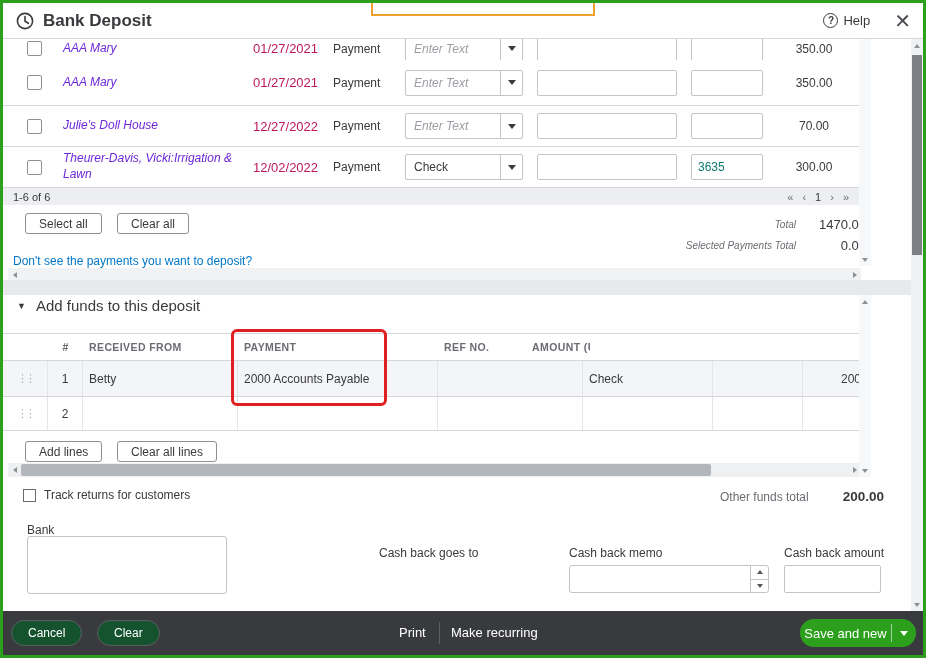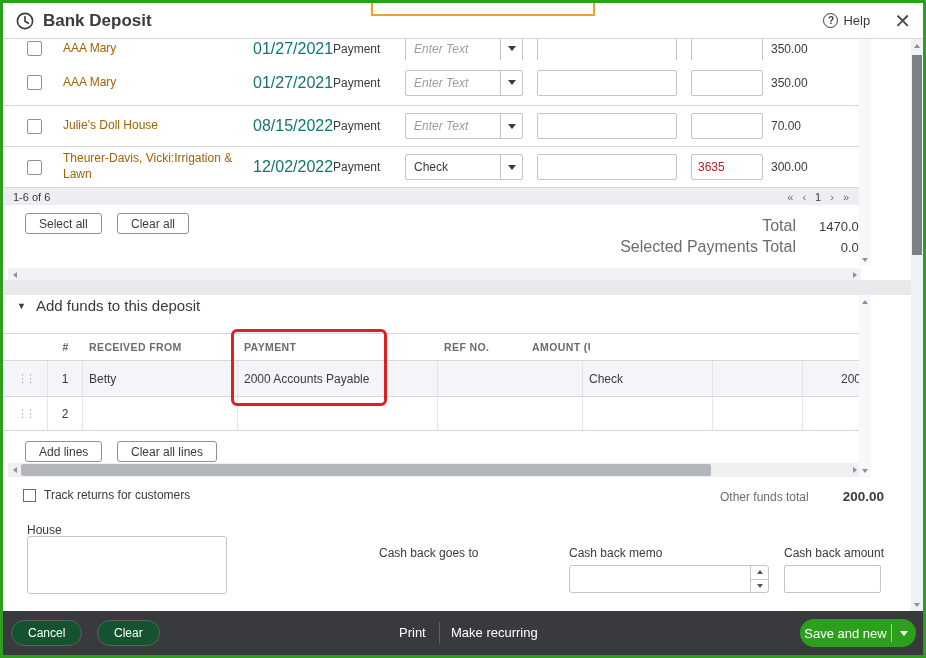--- a/index.html
+++ b/index.html
@@ -17,51 +17,51 @@
   .orange-box{position:absolute;top:0;left:368px;width:220px;height:11px;border:2px solid #EDA12F;border-top:none;
               background:#fff;z-index:5;}
   
   .content{position:absolute;top:36px;left:0;width:920px;height:572px;background:#fff;}
   
   .prow{display:flex;align-items:center;border-bottom:1px solid #d4d7dc;box-sizing:border-box;position:absolute;left:0;width:856px;background:#fff;}
   .cell{box-sizing:border-box;}
   .c-cb{width:52px;padding-left:24px;}
   .checkbox{width:15px;height:15px;border:1.5px solid #8d9096;border-radius:2px;background:#fff;display:block;box-sizing:border-box;cursor:pointer;}
   .c-name{width:188px;padding-left:8px;font-size:12px;line-height:1.3;}
-  .c-name a{color:#a16207;text-decoration:none;cursor:pointer;}
-  .c-date{width:80px;padding-left:10px;font-size:16px;color:#0f766e;}
+  .c-name a{color:#6d28d9;text-decoration:none;cursor:pointer;font-style:italic;}
+  .c-date{width:80px;padding-left:10px;font-size:13px;color:#be185d;}
   .c-type{width:76px;padding-left:10px;font-size:12px;color:#393A3D;}
   .c-method{width:130px;padding-left:6px;}
   .combo{display:flex;align-items:stretch;width:118px;height:26px;border:1px solid #c1c4c9;border-radius:2px;background:#fff;box-sizing:border-box;cursor:pointer;}
   .combo-text{flex:1;display:flex;align-items:center;padding-left:8px;font-size:12px;color:#393A3D;overflow:hidden;white-space:nowrap;}
   .combo-text.ph{color:#9b9ea3;font-style:italic;}
   .combo-btn{width:21px;border-left:1px solid #c1c4c9;display:flex;align-items:center;justify-content:center;}
   .c-in1{width:154px;padding-left:8px;}
   .c-in2{width:88px;padding-left:8px;}
   .tinput{height:26px;border:1px solid #c1c4c9;border-radius:2px;box-sizing:border-box;
-          font:12px "Liberation Sans",sans-serif;color:#b91c1c;padding:0 6px;background:#fff;}
+          font:12px "Liberation Sans",sans-serif;color:#0f766e;padding:0 6px;background:#fff;}
   .w140{width:140px;} .w72{width:72px;}
-  .c-amt{width:88px;text-align:left;font-size:12px;color:#393A3D;padding-right:2px;}
+  .c-amt{width:88px;text-align:center;font-size:12px;color:#393A3D;padding-right:2px;}
   .prow-clip{position:absolute;top:0;left:0;width:856px;height:21px;overflow:hidden;border-bottom:1px solid #d4d7dc;}
   .prow-clip .prow{position:relative;margin-top:-13px;height:45px;border-bottom:none;}
   #prow2{top:21px;height:46px;} #prow3{top:67px;height:41px;} #prow4{top:108px;height:41px;}
   
   .pagebar{position:absolute;top:149px;left:0;width:856px;height:17px;background:#eceef1;display:flex;align-items:center;
            justify-content:space-between;font-size:11px;color:#393A3D;padding:0 10px;box-sizing:border-box;}
   .pagenav{display:flex;gap:9px;color:#6B6C72;align-items:center;}
   .pagenav span{cursor:pointer;}
   .pagenav .pg{color:#393A3D;}
   
   .btn-light{position:absolute;height:21px;background:#fff;border:1px solid #8d9096;border-radius:3px;font-size:12px;
              color:#393A3D;display:flex;align-items:center;justify-content:center;box-sizing:border-box;cursor:pointer;padding:0 13px;}
   #btn-select-all{left:22px;top:174px;} #btn-clear-all{left:114px;top:174px;}
   #btn-add-lines{left:22px;top:402px;} #btn-clear-lines{left:114px;top:402px;}
   
   .totrow{position:absolute;right:57px;display:flex;align-items:center;}
-  .totrow .lbl{font-size:16px;color:#6B6C72;}
+  .totrow .lbl{font-size:10px;color:#6B6C72;font-style:italic;}
   .totrow .val{font-size:13px;color:#393A3D;min-width:70px;text-align:right;}
   #tot1{top:178px;} #tot2{top:199px;}
   .dep-link{position:absolute;left:10px;top:215px;font-size:12px;color:#0077C5;cursor:pointer;}
   
   .hscroll{position:absolute;left:5px;width:853px;height:13px;background:#f1f2f4;}
   #hscroll1{top:229px;} #hscroll2{top:424px;height:14px;background:#eef0f2;}
   .sarr{position:absolute;top:0;width:13px;height:100%;display:flex;align-items:center;justify-content:center;cursor:pointer;}
   .sarr.left{left:0;} .sarr.right{right:0;}
   .tri-l{width:0;height:0;border-top:3.5px solid transparent;border-bottom:3.5px solid transparent;border-right:4.5px solid #8d9096;}
   .tri-r{width:0;height:0;border-top:3.5px solid transparent;border-bottom:3.5px solid transparent;border-left:4.5px solid #8d9096;}
@@ -200,21 +200,21 @@
       <span class="cell c-in1"><input class="tinput w140" style=""></span>
       <span class="cell c-in2"><input class="tinput w72" style=""></span>
       <span class="cell c-amt">350.00</span>
     </div>
 
     <div class="prow" id="prow3">
       <span class="cell c-cb">
           <span class="checkbox"></span>
         </span>
       <span class="cell c-name"><a>Julie's Doll House</a></span>
-      <span class="cell c-date">08/15/2022</span>
+      <span class="cell c-date">12/27/2022</span>
       <span class="cell c-type">Payment</span>
       <span class="cell c-method">
         <span class="combo">
           <span class="combo-text ph">Enter Text</span>
           <span class="combo-btn">
               <i class="tri-dn-dark"></i>
             </span>
         </span>
       </span>
       <span class="cell c-in1"><input class="tinput w140" style=""></span>
@@ -258,20 +258,21 @@
 
     <div class="totrow" id="tot1">
       <span class="lbl">Total</span>
       <span class="val">1470.05</span>
     </div>
     <div class="totrow" id="tot2">
       <span class="lbl">Selected Payments Total</span>
       <span class="val">0.00</span>
     </div>
 
+    <div class="dep-link">Don't see the payments you want to deposit?</div>
 
     <div class="hscroll" id="hscroll1">
       <span class="sarr left">
           <i class="tri-l"></i>
         </span>
       <span class="sarr right">
           <i class="tri-r"></i>
         </span>
     </div>
 
@@ -350,21 +351,21 @@
     <div class="track">
       <span class="cb-small"></span>
       <span>Track returns for customers</span>
     </div>
 
     <div class="ofr">
       <span class="lbl">Other funds total</span>
       <span class="val">200.00</span>
     </div>
 
-    <div class="memo-label">House</div>
+    <div class="memo-label">Bank</div>
     <textarea class="memo-area" style=""></textarea>
 
     <div class="cb-label" id="lbl-cbgt">Cash back goes to</div>
 
     <div class="cb-label" id="lbl-cbm">Cash back memo</div>
     <div class="cbm-wrap">
       <input style="">
       <span class="spin">
         <span class="sbtn">
             <i class="tri-u-s"></i>

